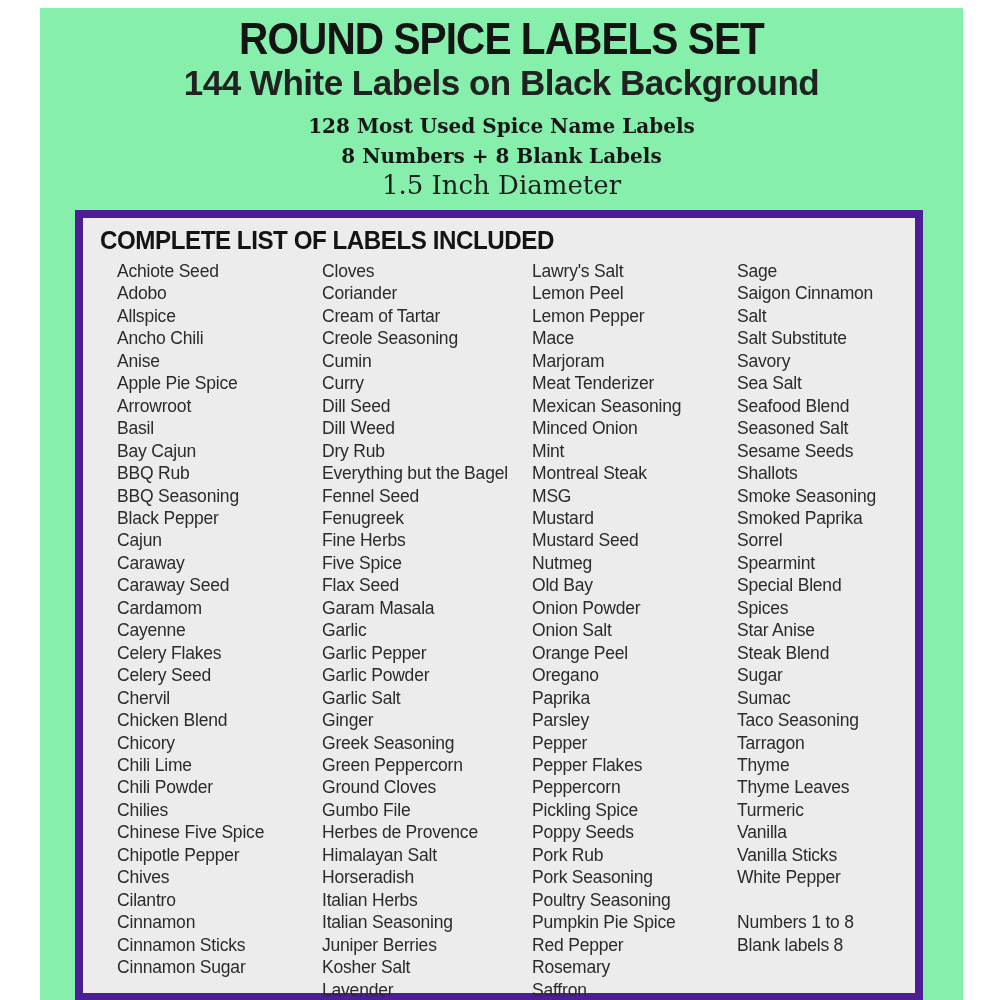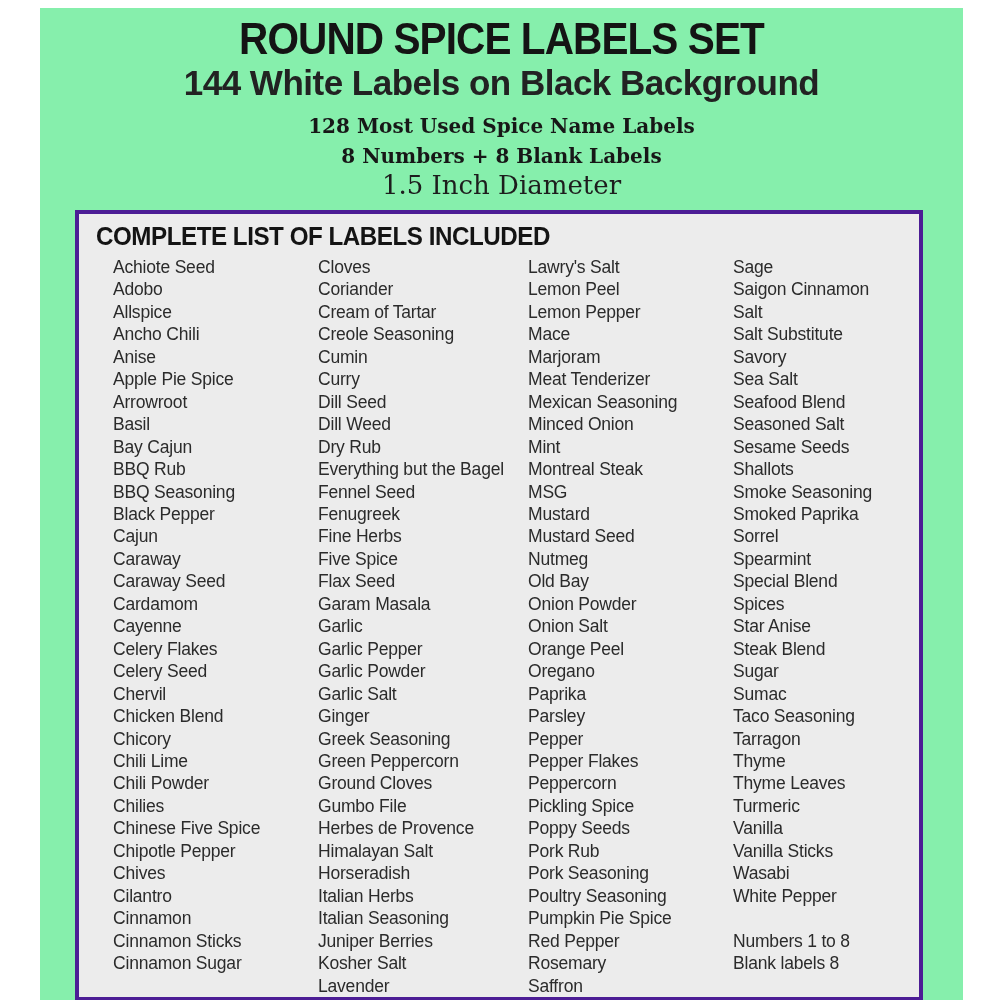--- a/index.html
+++ b/index.html
@@ -56,21 +56,21 @@
     font-family: "DejaVu Serif", serif;
     font-weight: normal;
     font-size: 26px;
     line-height: 28px;
     color: #1d1d1d;
   }
   .list-box {
     position: absolute;
     left: 35px; top: 202px;
     width: 848px; height: 791px;
-    border: 4px solid #4c1d95;
+    border: 8px solid #4c1d95;
     background: #ececec;
   }
   .box-heading {
     margin: 7px 0 0 17px;
     font-size: 26px;
     font-weight: bold;
     line-height: 31px;
     letter-spacing: -0.5px;
     transform: scaleX(0.93);
     transform-origin: 0 50%;
@@ -237,21 +237,20 @@
             <div class="item">Steak Blend</div>
             <div class="item">Sugar</div>
             <div class="item">Sumac</div>
             <div class="item">Taco Seasoning</div>
             <div class="item">Tarragon</div>
             <div class="item">Thyme</div>
             <div class="item">Thyme Leaves</div>
             <div class="item">Turmeric</div>
             <div class="item">Vanilla</div>
             <div class="item">Vanilla Sticks</div>
-            <div class="item">Wasabi</div>
             <div class="item">White Pepper</div>
             <div class="item">&nbsp;</div>
             <div class="item">Numbers 1 to 8</div>
             <div class="item">Blank labels 8</div>
           </div>
         </div>
     </div>
 
   </div>
 </div>

